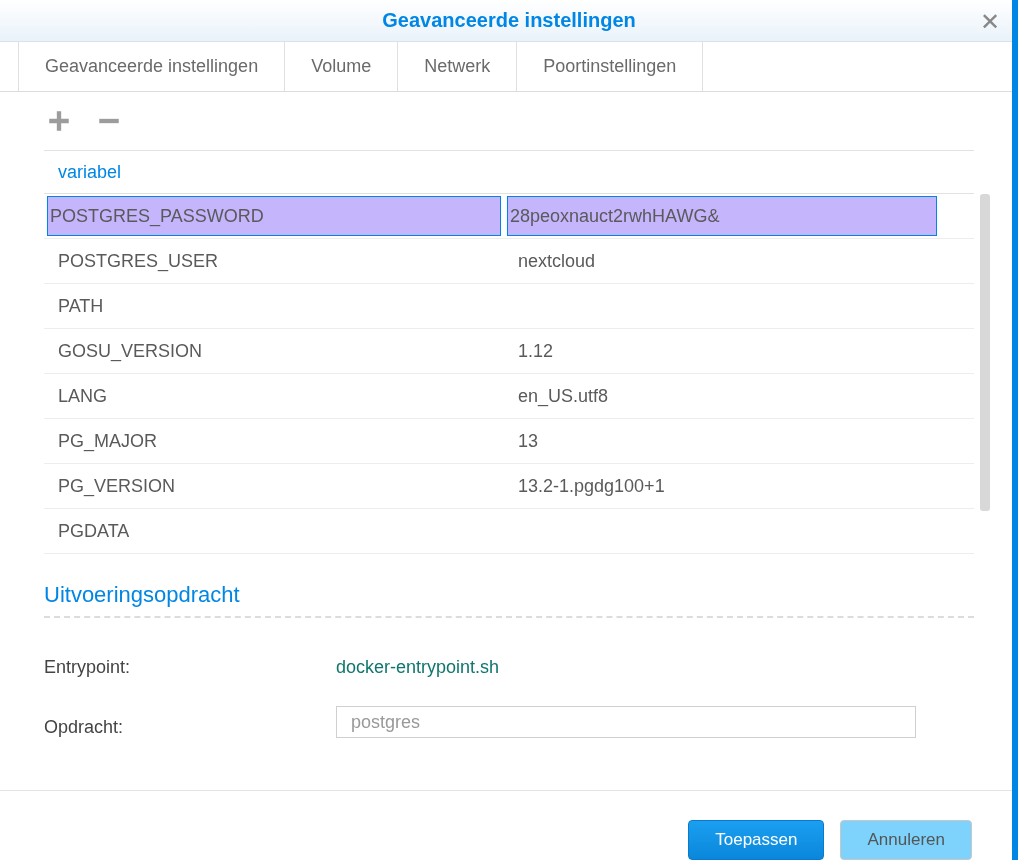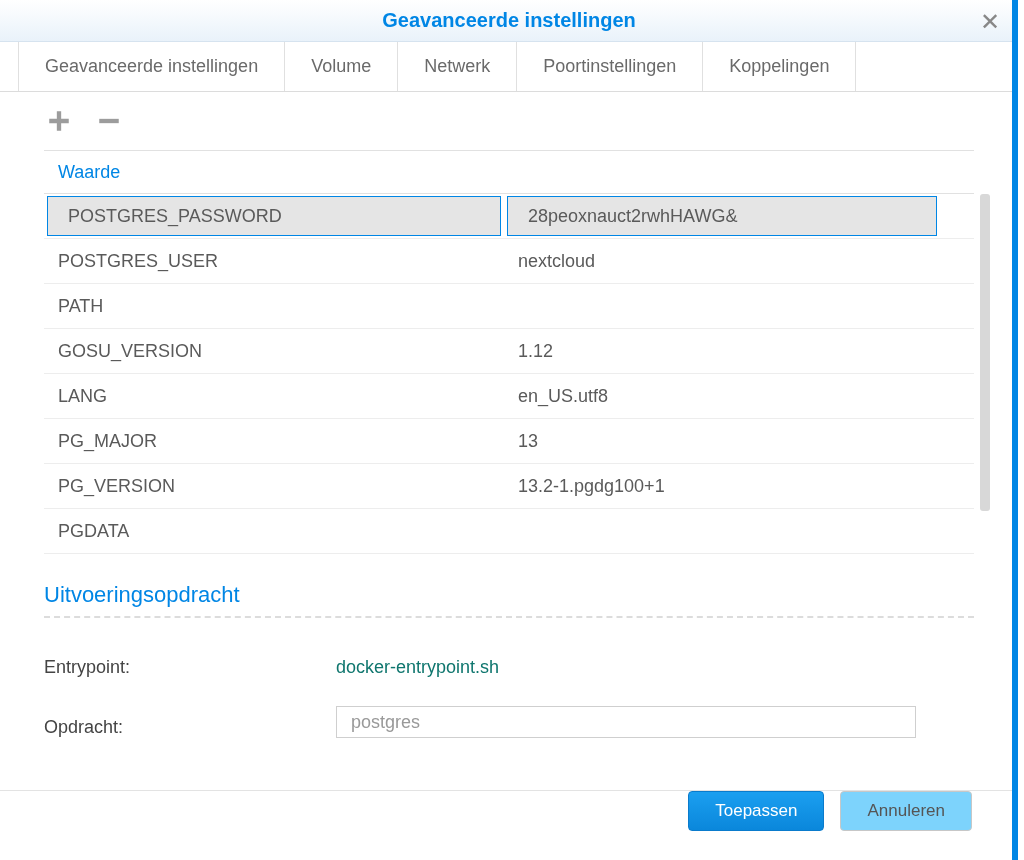--- a/index.html
+++ b/index.html
@@ -113,22 +113,22 @@
     white-space: nowrap;
     overflow: hidden;
     text-overflow: ellipsis;
   }
   .tr.selected .td-edit {
     border: 1px solid #0086E5;
     height: 40px;
     display: flex;
     align-items: center;
     margin: 6px 3px;
-    padding-left: 20px;
-    background: #e5e5e5;
+    padding-left: 2px;
+    background: #c4b5fd;
   }
   .tr.selected .col-var.td { width: 454px; }
   .tr.selected .col-val.td { flex: none; width: 430px; }
   .scrollbar-track {
     position: absolute;
     right: -16px;
     top: 0;
     width: 10px;
     height: 100%;
   }
@@ -177,21 +177,21 @@
   }
   .footer {
     position: absolute;
     bottom: 0;
     left: 0;
     right: 6px;
     height: 70px;
     border-top: 1px solid #e3e3e3;
     display: flex;
     justify-content: flex-end;
-    align-items: flex-start;
+    align-items: flex-end;
     gap: 16px;
     padding-right: 40px;
     background: #fff;
   }
   .btn {
     height: 40px;
     padding: 0 26px;
     font-size: 17px;
     border-radius: 4px;
     cursor: pointer;
@@ -233,42 +233,39 @@
         <span>Geavanceerde instellingen</span>
       </div>
     <div class="tab">
         <span>Volume</span>
       </div>
     <div class="tab">
         <span>Netwerk</span>
       </div>
     <div class="tab">
         <span>Poortinstellingen</span>
-      </div>
-    <div class="tab">
-        <span>Koppelingen</span>
       </div>
   </div>
 
   <div class="toolbar">
     <div class="icon-btn">
       <svg class="plus-svg" viewBox="0 0 24 24">
           <path fill="currentColor" d="M10 3h4v7h7v4h-7v7h-4v-7H3v-4h7z"></path>
         </svg>
     </div>
     <div class="icon-btn">
       <svg class="minus-svg" viewBox="0 0 24 24">
           <path fill="currentColor" d="M3 10h18v4H3z"></path>
         </svg>
     </div>
   </div>
 
   <div class="table-wrap">
     <div class="table-head">
-      <div class="th col-val">Waarde</div>
+      <div class="th col-var">variabel</div>
     </div>
     <div class="table-body">
       <div class="tr selected">
         <div class="td td-edit col-var">POSTGRES_PASSWORD</div>
         <div class="td td-edit col-val">28peoxnauct2rwhHAWG&amp;</div>
       </div>
       <div class="tr">
         <div class="td col-var">POSTGRES_USER</div>
         <div class="td col-val">nextcloud</div>
       </div>

